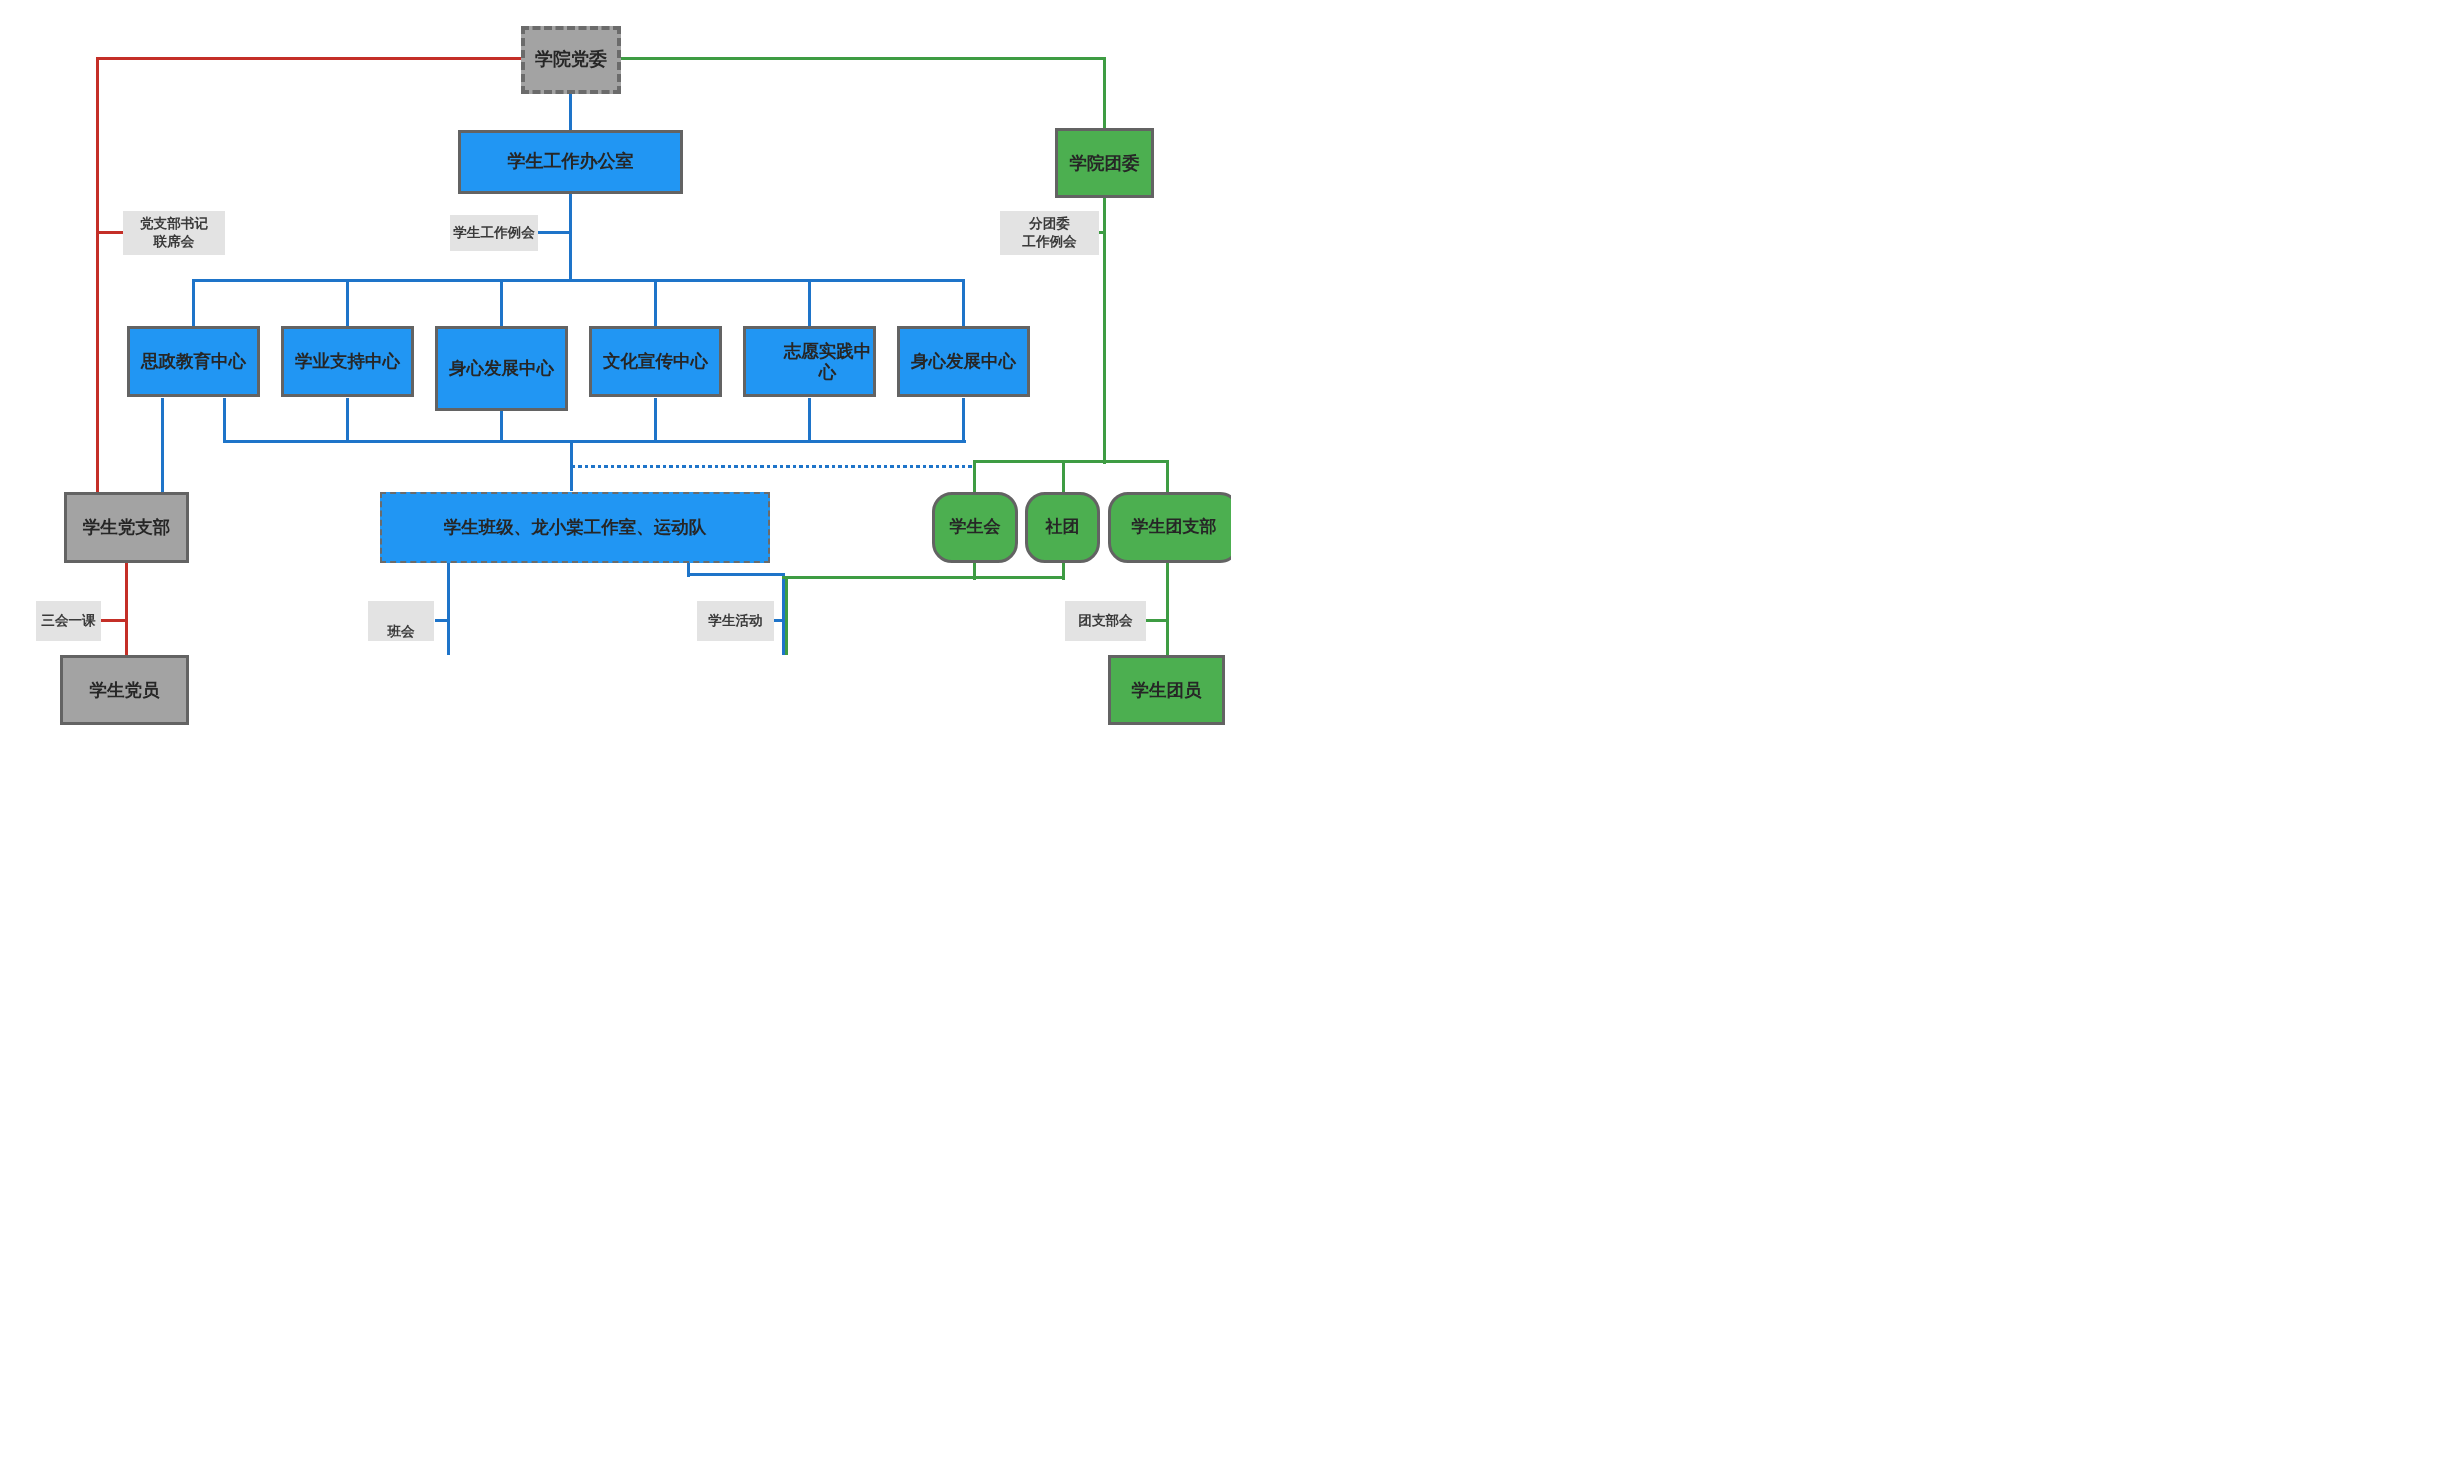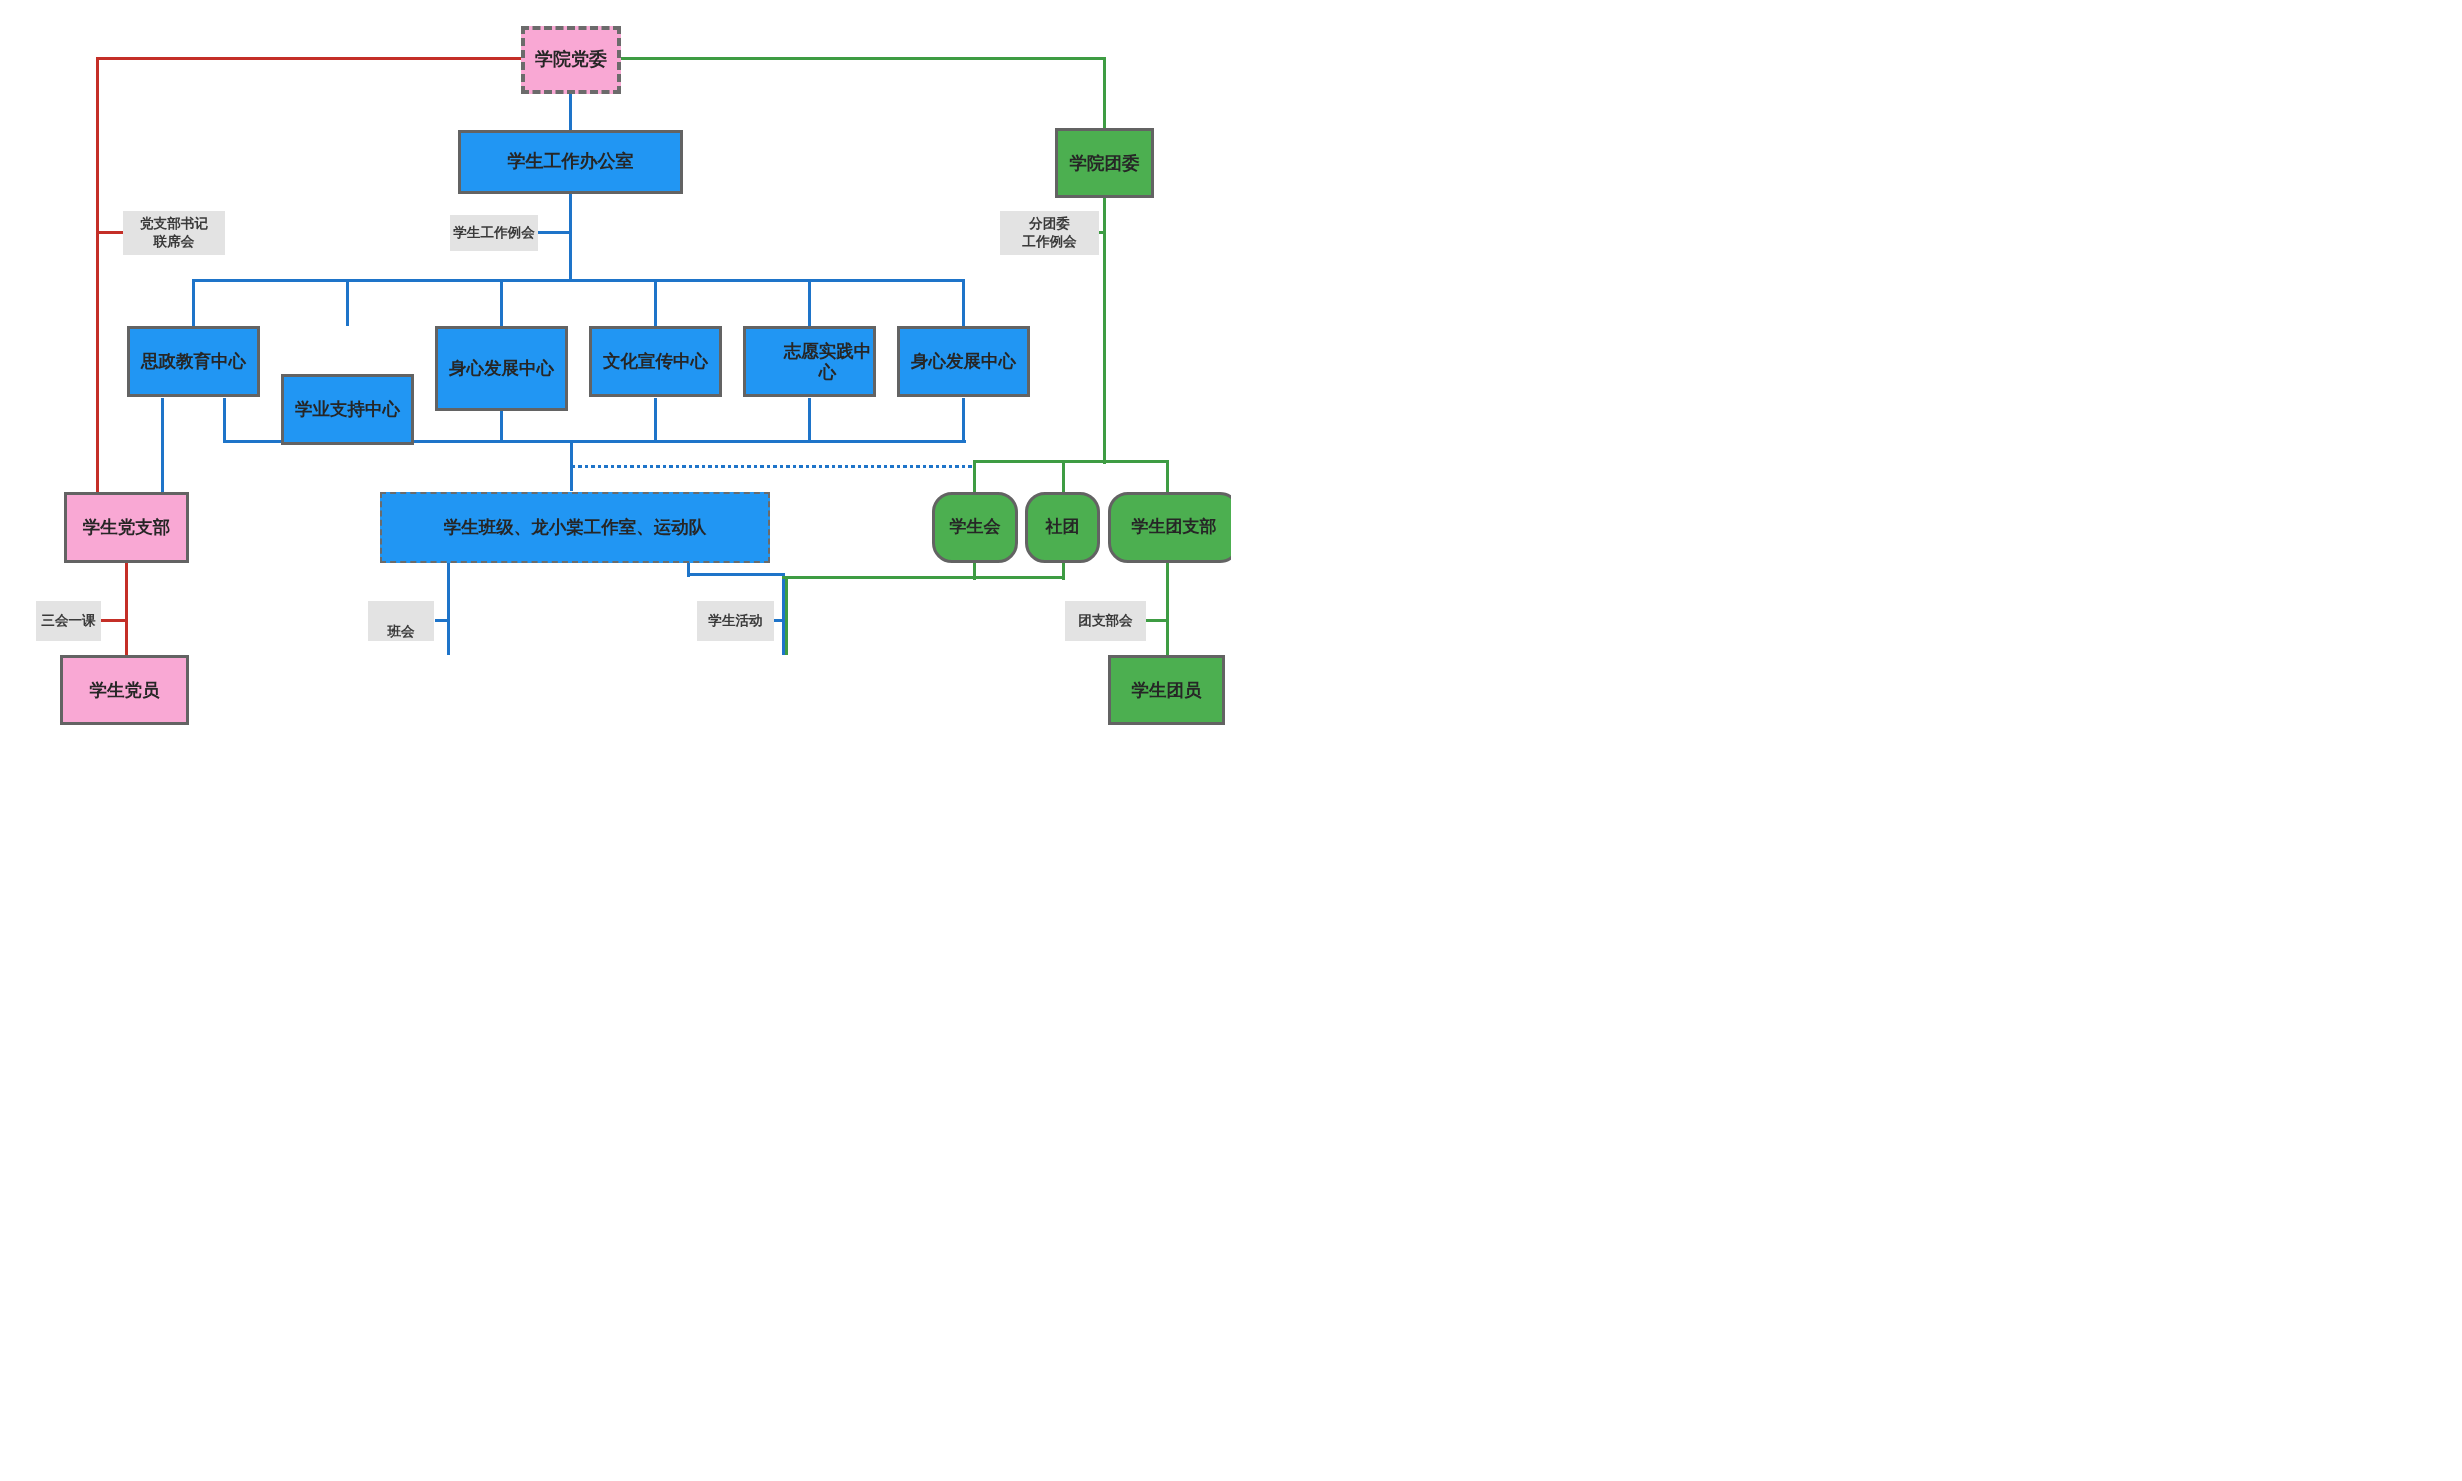--- a/index.html
+++ b/index.html
@@ -3,21 +3,21 @@
 <meta charset="utf-8">
 <style>
   html,body{margin:0;padding:0;background:#ffffff;}
   body{font-family:"Liberation Sans","DejaVu Sans",sans-serif;}
   .canvas{position:relative;width:1231px;height:741px;background:#ffffff;overflow:hidden;}
   .box{position:absolute;box-sizing:border-box;display:flex;align-items:center;justify-content:center;
        text-align:center;font-weight:bold;color:#262626;line-height:1.2;}
   .solid{border:3.9px solid #636363;}
   .dash-border{border:4.5px dashed #6b6b6b;background-clip:padding-box;}
   .dot-border{border:2.6px dashed #6b6b6b;background-clip:padding-box;}
-  .bg-red{background:#f9a8d4;}
+  .bg-red{background:#a3a3a3;}
   .bg-blue{background:#2196F3;}
   .bg-green{background:#4CAF50;}
   .lbl{position:absolute;box-sizing:border-box;background:#E3E3E3;color:#3a3a3a;display:flex;
        align-items:center;justify-content:center;text-align:center;font-weight:bold;
        font-size:13.6px;line-height:1.3;}
   .ln{position:absolute;display:block;}
   .c-blue{background:#1E74C9;}
   .c-red{background:#C42F27;}
   .c-green{background:#3E9C43;}
   .dotline{position:absolute;height:2.6px;
@@ -85,21 +85,21 @@
     <span>学生工作办公室</span>
   </div>
 
   <div class="box bg-green solid fs27" style="left:1055px;top:128px;width:99px;height:70px;">
     <span>学院团委</span>
   </div>
 
   <div class="box bg-blue solid fs27" style="left:127px;top:326px;width:133px;height:71px;">
     <span>思政教育中心</span>
   </div>
-  <div class="box bg-blue solid fs27" style="left:281px;top:326px;width:133px;height:71px;margin-top:48px;">
+  <div class="box bg-blue solid fs27" style="left:281px;top:326px;width:133px;height:71px;">
     <span>学业支持中心</span>
   </div>
   <div class="box bg-blue solid fs27" style="left:435px;top:326px;width:133px;height:85px;">
     <span>身心发展中心</span>
   </div>
   <div class="box bg-blue solid fs27" style="left:589px;top:326px;width:133px;height:71px;">
     <span>文化宣传中心</span>
   </div>
   <div class="box bg-blue solid fs27" style="left:743px;top:326px;width:133px;height:71px;padding-left:36px;">
     <span>志愿实践中心</span>

